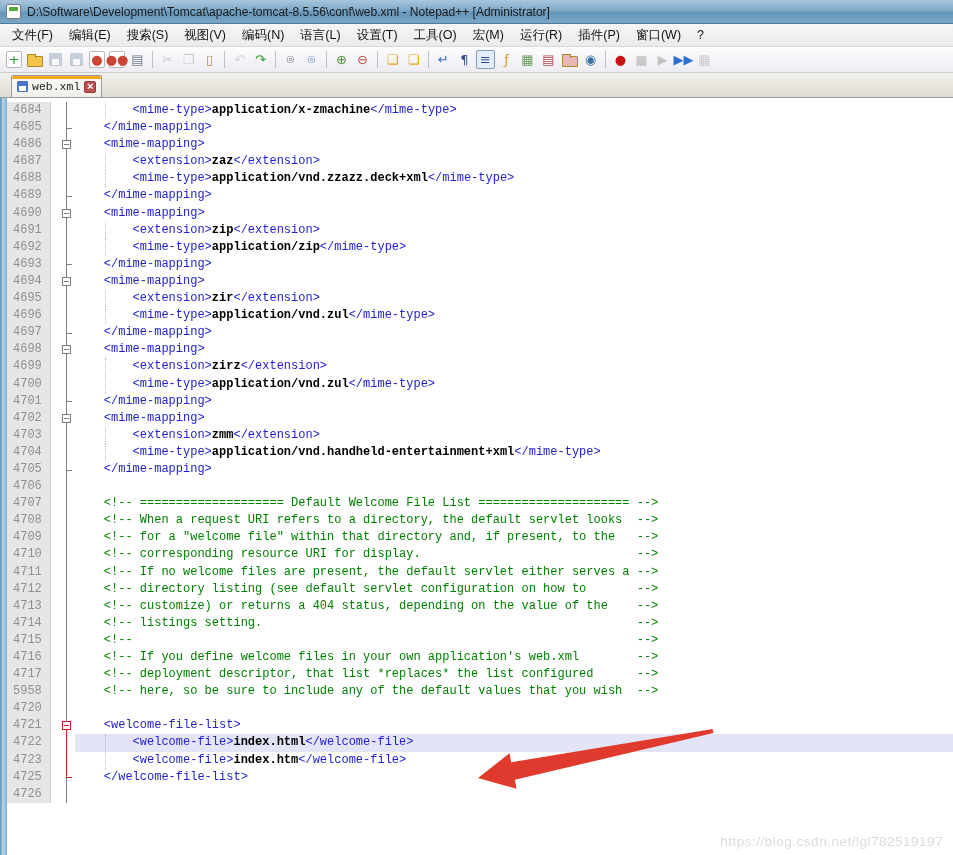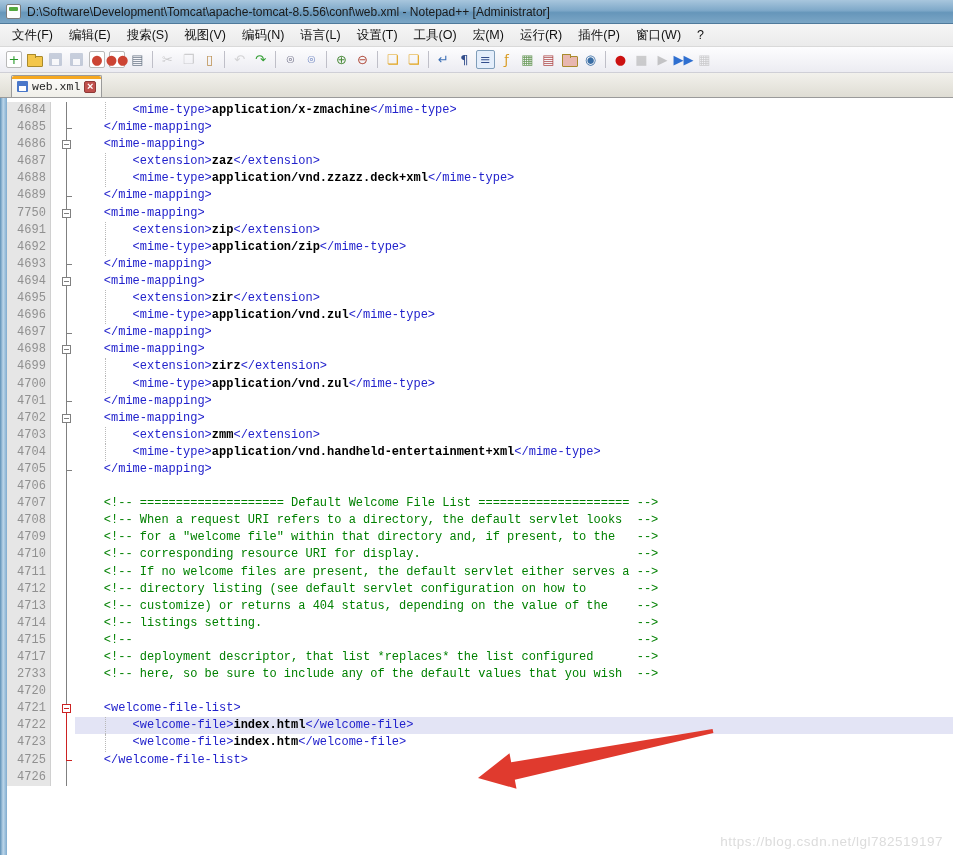--- a/index.html
+++ b/index.html
@@ -37,21 +37,21 @@
   .tab::before { content:""; position:absolute; left:0; right:0; top:0; height:3px; background:#f6a821; border-radius:2px 2px 0 0; }
   .tab-save { width:11px; height:11px; background:#4a77c9; border-radius:1px; position:relative; margin-right:4px; flex:none; }
   .tab-save::after { content:""; position:absolute; left:2px; top:5px; width:7px; height:5px; background:#fff; }
   .tab-label { font-size:11.5px; font-family:"Liberation Mono","DejaVu Sans Mono",monospace; color:#222; margin-right:4px; }
   .tab-close { font-size:11px; font-weight:bold; color:#fff; background:#c0504d; border:1px solid #8e3a38; border-radius:2px; width:12px; height:12px; display:flex; align-items:center; justify-content:center; line-height:1; cursor:default; }
 
   
   .editor { position:absolute; left:0; right:0; top:98px; bottom:0; background:#fff; overflow:hidden; padding-top:4px; }
   .win-edge { position:absolute; left:0; top:98px; bottom:0; width:7px; background:linear-gradient(90deg,#5e90b6,#bcd6ea 45%,#7fabce); z-index:3; }
   .row { display:flex; height:17.1px; align-items:stretch; }
-  .ln { width:51px; flex:none; background:#e6e6e6; color:#909090; font:12px/17.1px "Liberation Mono","DejaVu Sans Mono",monospace; text-align:center; padding-left:13px; border-right:1px solid #d0d0d0; }
+  .ln { width:51px; flex:none; background:#e6e6e6; color:#909090; font:12px/17.1px "Liberation Mono","DejaVu Sans Mono",monospace; text-align:left; padding-left:13px; border-right:1px solid #d0d0d0; }
   .bmargin { width:7px; flex:none; background:#fff; }
   .fold { width:17px; flex:none; position:relative; background:#fff; }
   .f-top { position:absolute; left:8px; top:0; height:50%; border-left:1px solid #808080; }
   .f-bot { position:absolute; left:8px; top:50%; height:50%; border-left:1px solid #808080; }
   .f-stub { position:absolute; left:8px; top:50%; width:6px; border-top:1px solid #808080; }
   .f-box { position:absolute; left:4px; top:50%; margin-top:-4.5px; width:9px; height:9px; background:#fff; border:1px solid #808080; display:flex; align-items:center; justify-content:center; }
   .f-box i { display:block; width:5px; border-top:1px solid; border-color:inherit; }
   .code { flex:1; position:relative; font:12px/17.1px "Liberation Mono","DejaVu Sans Mono",monospace; white-space:pre; color:#000; }
   .code.hl { background:#e3e4f5; }
   .ig { position:absolute; left:calc(4ch + 1px); top:0; bottom:0; border-left:1px dotted #b8b8b8; }
@@ -206,21 +206,21 @@
       <div class="ln">4689</div>
       <div class="bmargin"></div>
       <div class="fold">
         <i class="f-top" style="border-color: rgb(128, 128, 128);"></i>
         <i class="f-bot" style="border-color: rgb(128, 128, 128);"></i>
         <i class="f-stub" style="border-color: rgb(128, 128, 128);"></i>
       </div>
       <div class="code"><span class="tok-m">    &lt;/mime-mapping&gt;</span></div>
     </div>
     <div class="row">
-      <div class="ln">7750</div>
+      <div class="ln">4690</div>
       <div class="bmargin"></div>
       <div class="fold">
         <i class="f-top" style="border-color: rgb(128, 128, 128);"></i>
         <i class="f-bot" style="border-color: rgb(128, 128, 128);"></i>
         <i class="f-box" style="border-color: rgb(128, 128, 128); color: rgb(128, 128, 128);">
           <i style="border-color: rgb(128, 128, 128);"></i>
         </i>
       </div>
       <div class="code"><span class="tok-m">    &lt;mime-mapping&gt;</span></div>
     </div>
@@ -456,30 +456,39 @@
     <div class="row">
       <div class="ln">4715</div>
       <div class="bmargin"></div>
       <div class="fold">
         <i class="f-top" style="border-color: rgb(128, 128, 128);"></i>
         <i class="f-bot" style="border-color: rgb(128, 128, 128);"></i>
       </div>
       <div class="code"><span class="tok-c">    &lt;!--                                                                      --&gt;</span></div>
     </div>
     <div class="row">
+      <div class="ln">4716</div>
+      <div class="bmargin"></div>
+      <div class="fold">
+        <i class="f-top" style="border-color: rgb(128, 128, 128);"></i>
+        <i class="f-bot" style="border-color: rgb(128, 128, 128);"></i>
+      </div>
+      <div class="code"><span class="tok-c">    &lt;!-- If you define welcome files in your own application's web.xml        --&gt;</span></div>
+    </div>
+    <div class="row">
       <div class="ln">4717</div>
       <div class="bmargin"></div>
       <div class="fold">
         <i class="f-top" style="border-color: rgb(128, 128, 128);"></i>
         <i class="f-bot" style="border-color: rgb(128, 128, 128);"></i>
       </div>
       <div class="code"><span class="tok-c">    &lt;!-- deployment descriptor, that list *replaces* the list configured      --&gt;</span></div>
     </div>
     <div class="row">
-      <div class="ln">2733</div>
+      <div class="ln">5958</div>
       <div class="bmargin"></div>
       <div class="fold">
         <i class="f-top" style="border-color: rgb(128, 128, 128);"></i>
         <i class="f-bot" style="border-color: rgb(128, 128, 128);"></i>
       </div>
       <div class="code"><span class="tok-c">    &lt;!-- here, so be sure to include any of the default values that you wish  --&gt;</span></div>
     </div>
     <div class="row">
       <div class="ln">4720</div>
       <div class="bmargin"></div>

